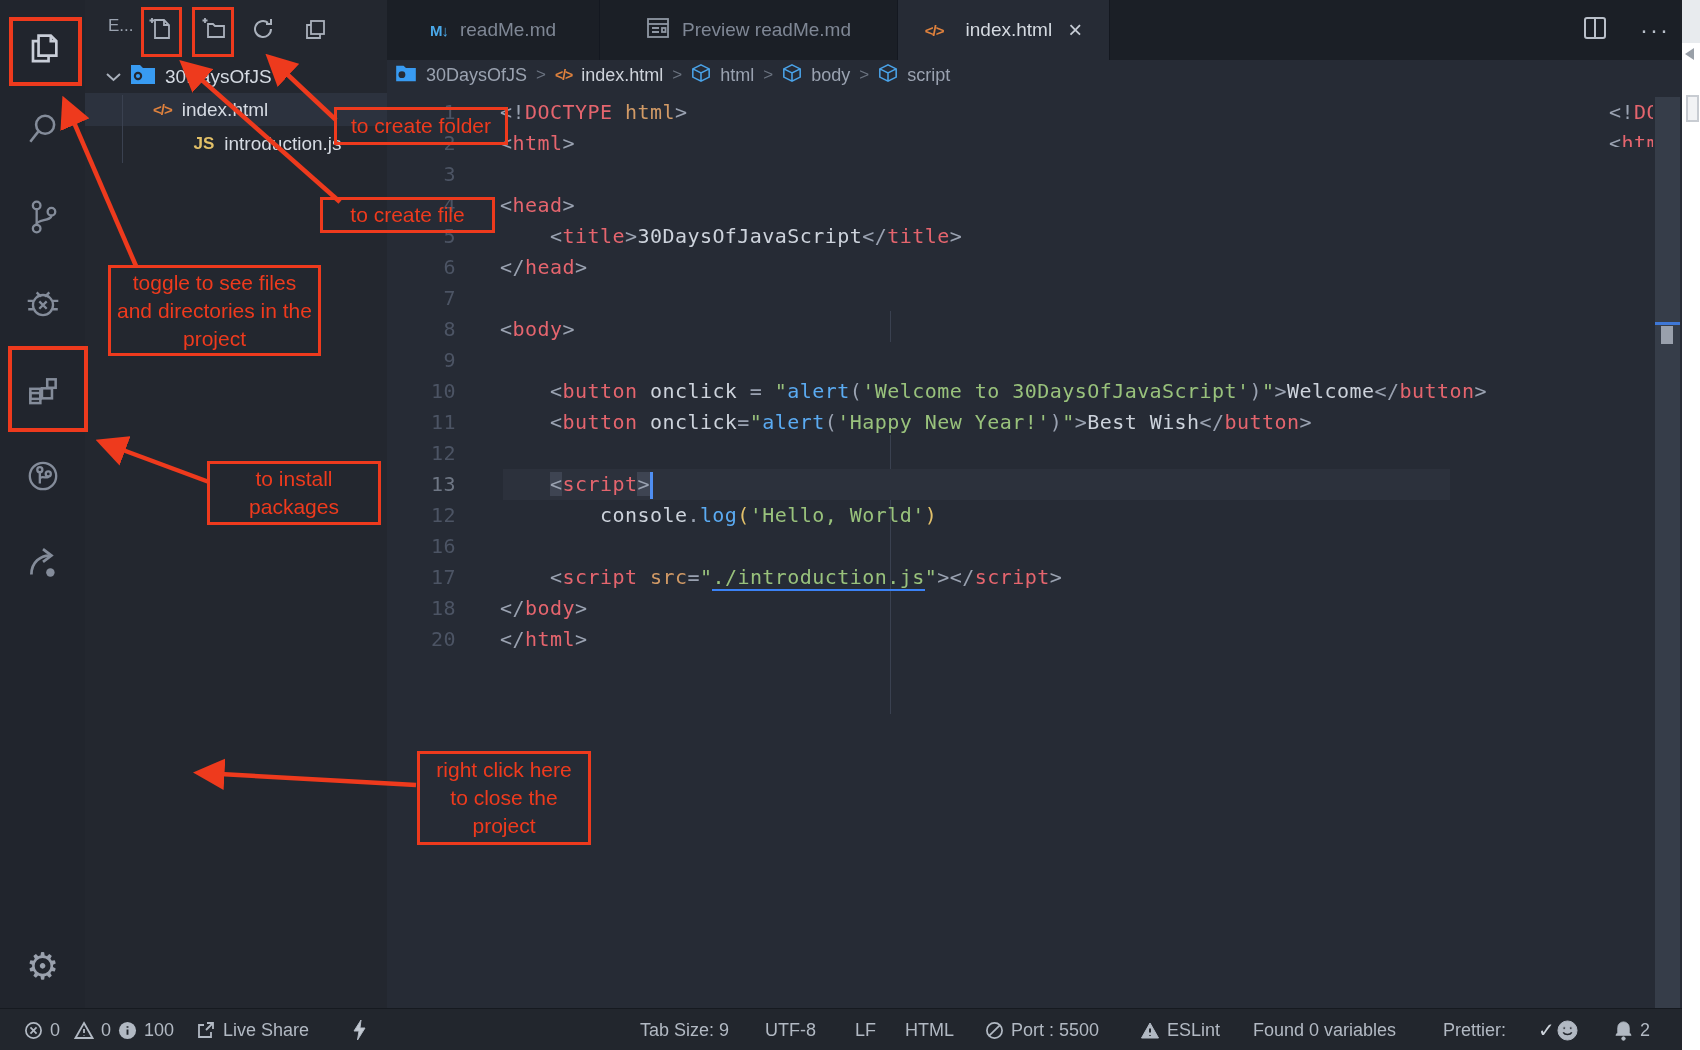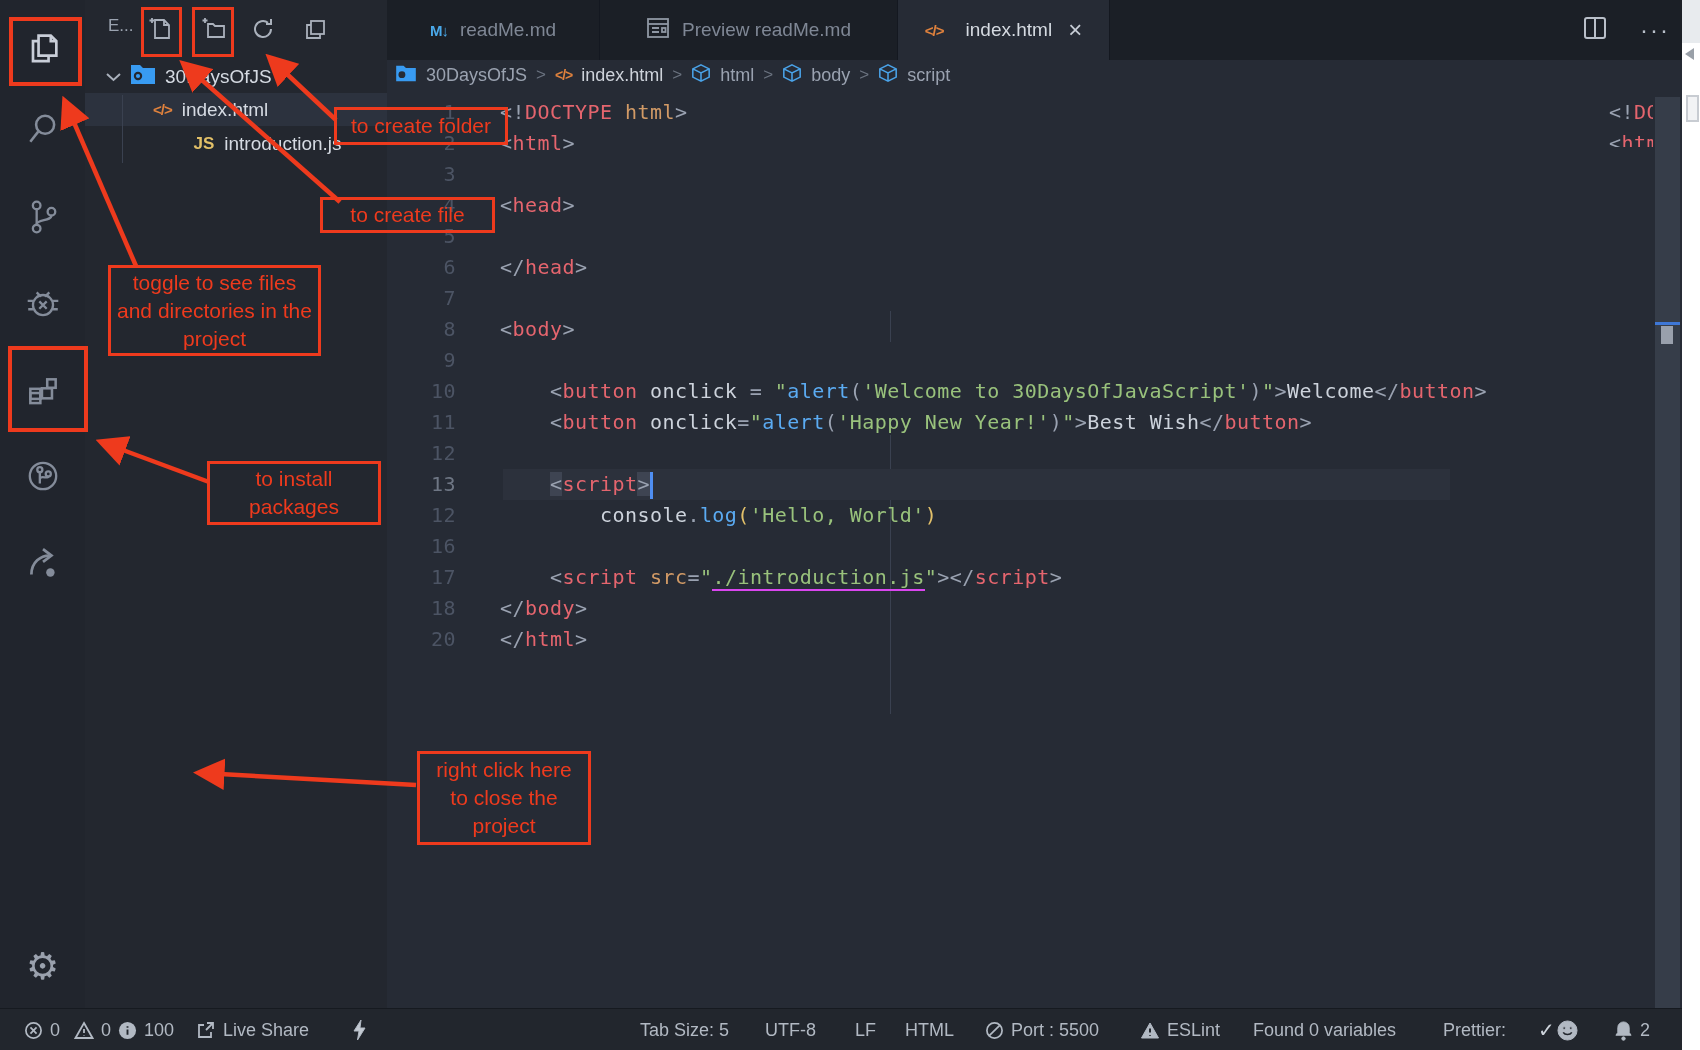--- a/index.html
+++ b/index.html
@@ -54,21 +54,21 @@
   .line.current::before { content:""; position:absolute; left:116px; width:947px; top:0; bottom:0; background:#2c313c; z-index:1; }
   .line.current .num { color:#6e7684; }
   .guide { position:absolute; width:1px; background:#3a4150; left:503px; z-index:1; }
   .g1 { top:221px; height:31px; }
   .g2 { top:345px; height:279px; }
   .tok-p { color:#9aa2b1; }
   .tok-tag { color:#e5656e; }
   .tok-kw { color:#e5656e; }
   .tok-attr { color:#d19a66; }
   .tok-str { color:#99c27c; }
-  .tok-strU { color:#99c27c; border-bottom:2px solid #d946ef; }
+  .tok-strU { color:#99c27c; border-bottom:2px solid #3b82f6; }
   .tok-fn { color:#5babf2; }
   .tok-y { color:#e2c06a; }
   .tok-tx { color:#cdd3dc; }
   .tok-hl { background:#3e4452; }
   .tok-cursor { display:inline-block; width:3px; height:27px; background:#4f8ef2; vertical-align:middle; }
 
   
   .minimap { position:absolute; left:1565px; top:97px; width:88px; height:50px; font-family:"DejaVu Sans Mono", monospace; font-size:2.6px; line-height:2.35px; letter-spacing:0; white-space:pre; overflow:hidden; z-index:2; }
   .scroll-track { position:absolute; left:1655px; top:97px; width:25px; height:911px; background:#363d49; z-index:2; }
   .scroll-cursor-mark { position:absolute; left:1655px; top:322px; width:25px; height:3px; background:#3e77d6; z-index:3; }
@@ -299,20 +299,21 @@
         <div class="line">
           <span class="num">3</span>
           <span class="code"></span>
         </div>
         <div class="line">
           <span class="num">4</span>
           <span class="code"><span class="tok-p">&lt;</span><span class="tok-tag">head</span><span class="tok-p">&gt;</span></span>
         </div>
         <div class="line">
           <span class="num">5</span>
+          <span class="code"><span class="tok-tx">    </span><span class="tok-p">&lt;</span><span class="tok-tag">title</span><span class="tok-p">&gt;</span><span class="tok-tx">30DaysOfJavaScript</span><span class="tok-p">&lt;/</span><span class="tok-tag">title</span><span class="tok-p">&gt;</span></span>
         </div>
         <div class="line">
           <span class="num">6</span>
           <span class="code"><span class="tok-p">&lt;/</span><span class="tok-tag">head</span><span class="tok-p">&gt;</span></span>
         </div>
         <div class="line">
           <span class="num">7</span>
           <span class="code"></span>
         </div>
         <div class="line">
@@ -401,21 +402,21 @@
           <path d="M11 3 h6 v6 M17 3 l-7 7"></path>
         </svg>
       <span>Live Share</span>
     </span>
     <span class="st st-bolt">
       <svg width="15" height="22" viewBox="0 0 15 22">
           <path d="M9 1 L2 12 h5 L5.5 21 L13 9 H8 Z" fill="#c4cad3"></path>
         </svg>
     </span>
     <span class="st st-tabsize">
-        <span>Tab Size: 5</span>
+        <span>Tab Size: 9</span>
       </span>
     <span class="st st-utf8">
         <span>UTF-8</span>
       </span>
     <span class="st st-lf">
         <span>LF</span>
       </span>
     <span class="st st-html">
         <span>HTML</span>
       </span>

